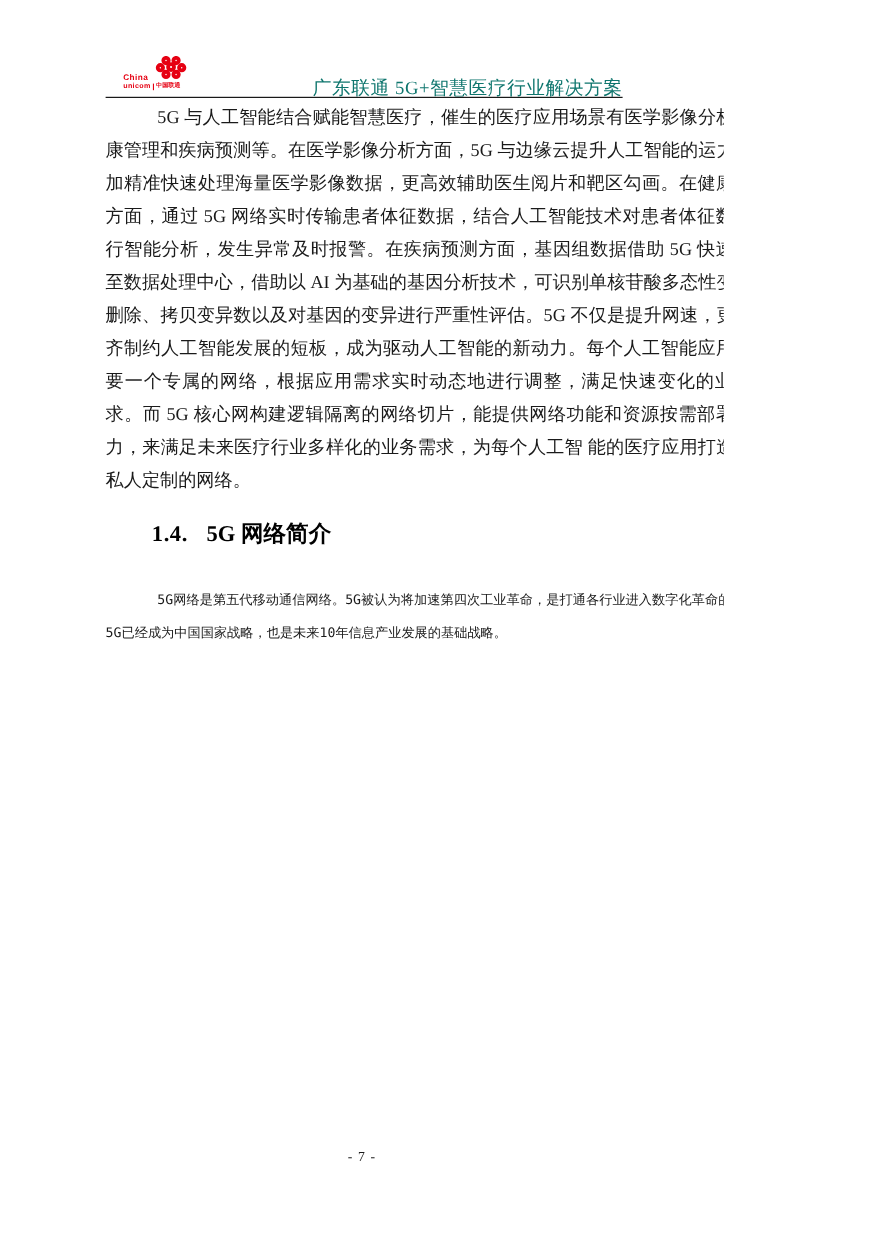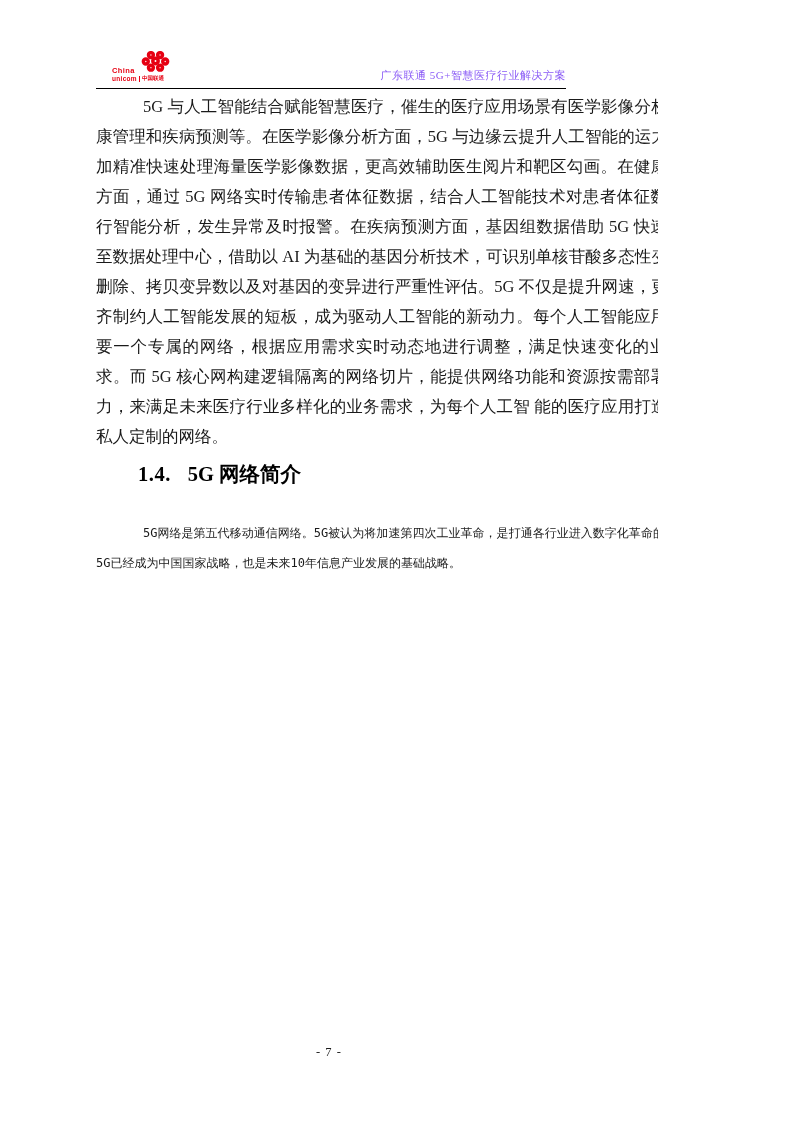--- a/index.html
+++ b/index.html
@@ -68,23 +68,23 @@
     font-size: 5.5px;
     margin-left: 2px;
     padding-left: 2px;
     border-left: 1px solid #e60012;
     font-weight: bold;
   }
   .header-title {
     position: absolute;
     right: 92px;
     top: 68px;
-    font-size: 11px;
+    font-size: 17px;
     letter-spacing: 0.5px;
-    color: #8b5cf6;
+    color: #0f766e;
   }
   .header-rule {
     position: absolute;
     left: 96px;
     right: 92px;
     top: 88px;
     border-top: 1.6px solid #000000;
   }
 
   
@@ -101,21 +101,21 @@
     text-align: justify;
     text-indent: 47px;
     color: #1a1a1a;
   }
   .para.alt {
     
     font-family: "DejaVu Sans Mono", "Liberation Serif", monospace;
     font-size: 12px;
   }
   .section-heading {
-    margin: 7px 0 29px 0;
+    margin: 19px 0 29px 0;
     padding-left: 42px;
     font-size: 20.5px;
     font-weight: bold;
     line-height: 30px;
     color: #000000;
     font-family: "Liberation Serif", "DejaVu Serif", serif;
   }
   .heading-number {
     margin-right: 17px;
     letter-spacing: 0.5px;

